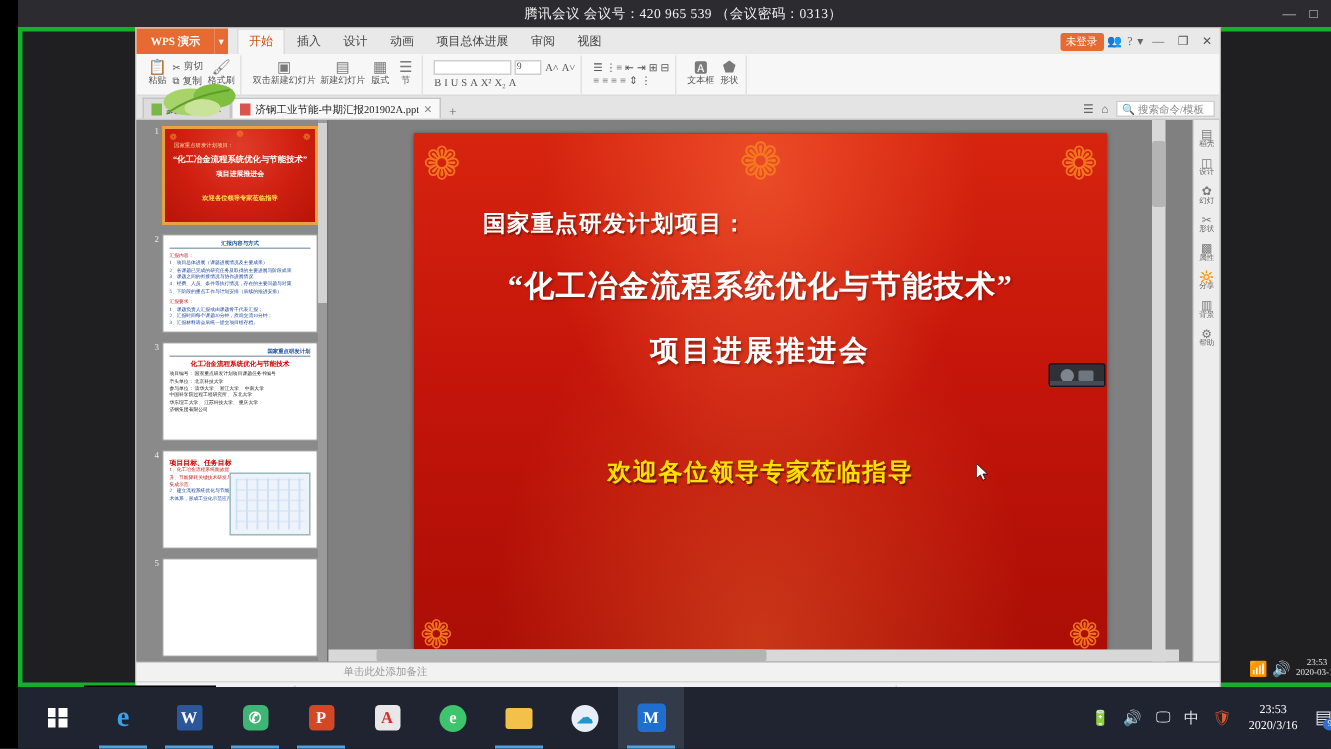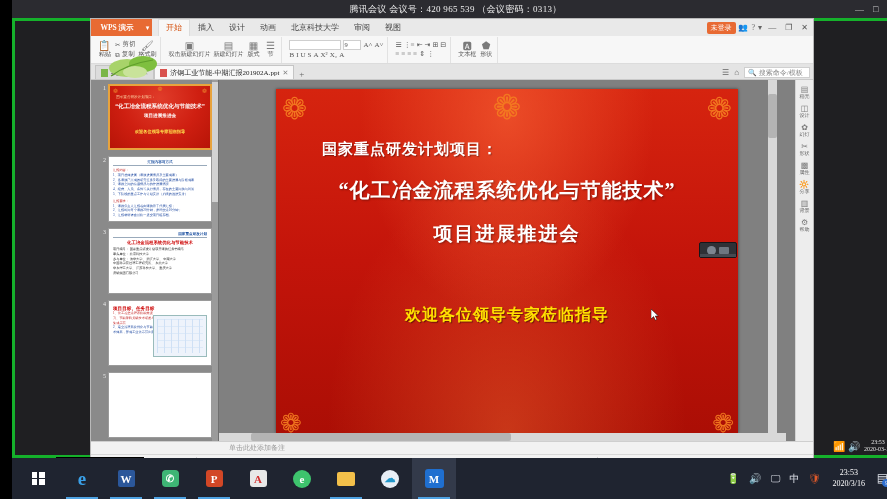--- a/index.html
+++ b/index.html
@@ -229,21 +229,21 @@
     <div id="wps-topbar">
       <div id="wps-logo">
         <span class="lg">WPS 演示</span>
       </div>
       <div class="tab-arrow">▾</div>
       <div id="ribbon-tabs">
         <div class="rtab active">开始</div>
         <div class="rtab">插入</div>
         <div class="rtab">设计</div>
         <div class="rtab">动画</div>
-        <div class="rtab">北京科技大学</div>
+        <div class="rtab">项目总体进展</div>
         <div class="rtab">审阅</div>
         <div class="rtab">视图</div>
       </div>
       <div id="topbar-right">
         <span id="btn-unfold">未登录</span>
         <span class="tb-ic">👥</span>
         <span class="tb-ic">?</span>
         <span class="tb-ic">▾</span>
         <span class="win-ctl">—</span>
         <span class="win-ctl">❐</span>

